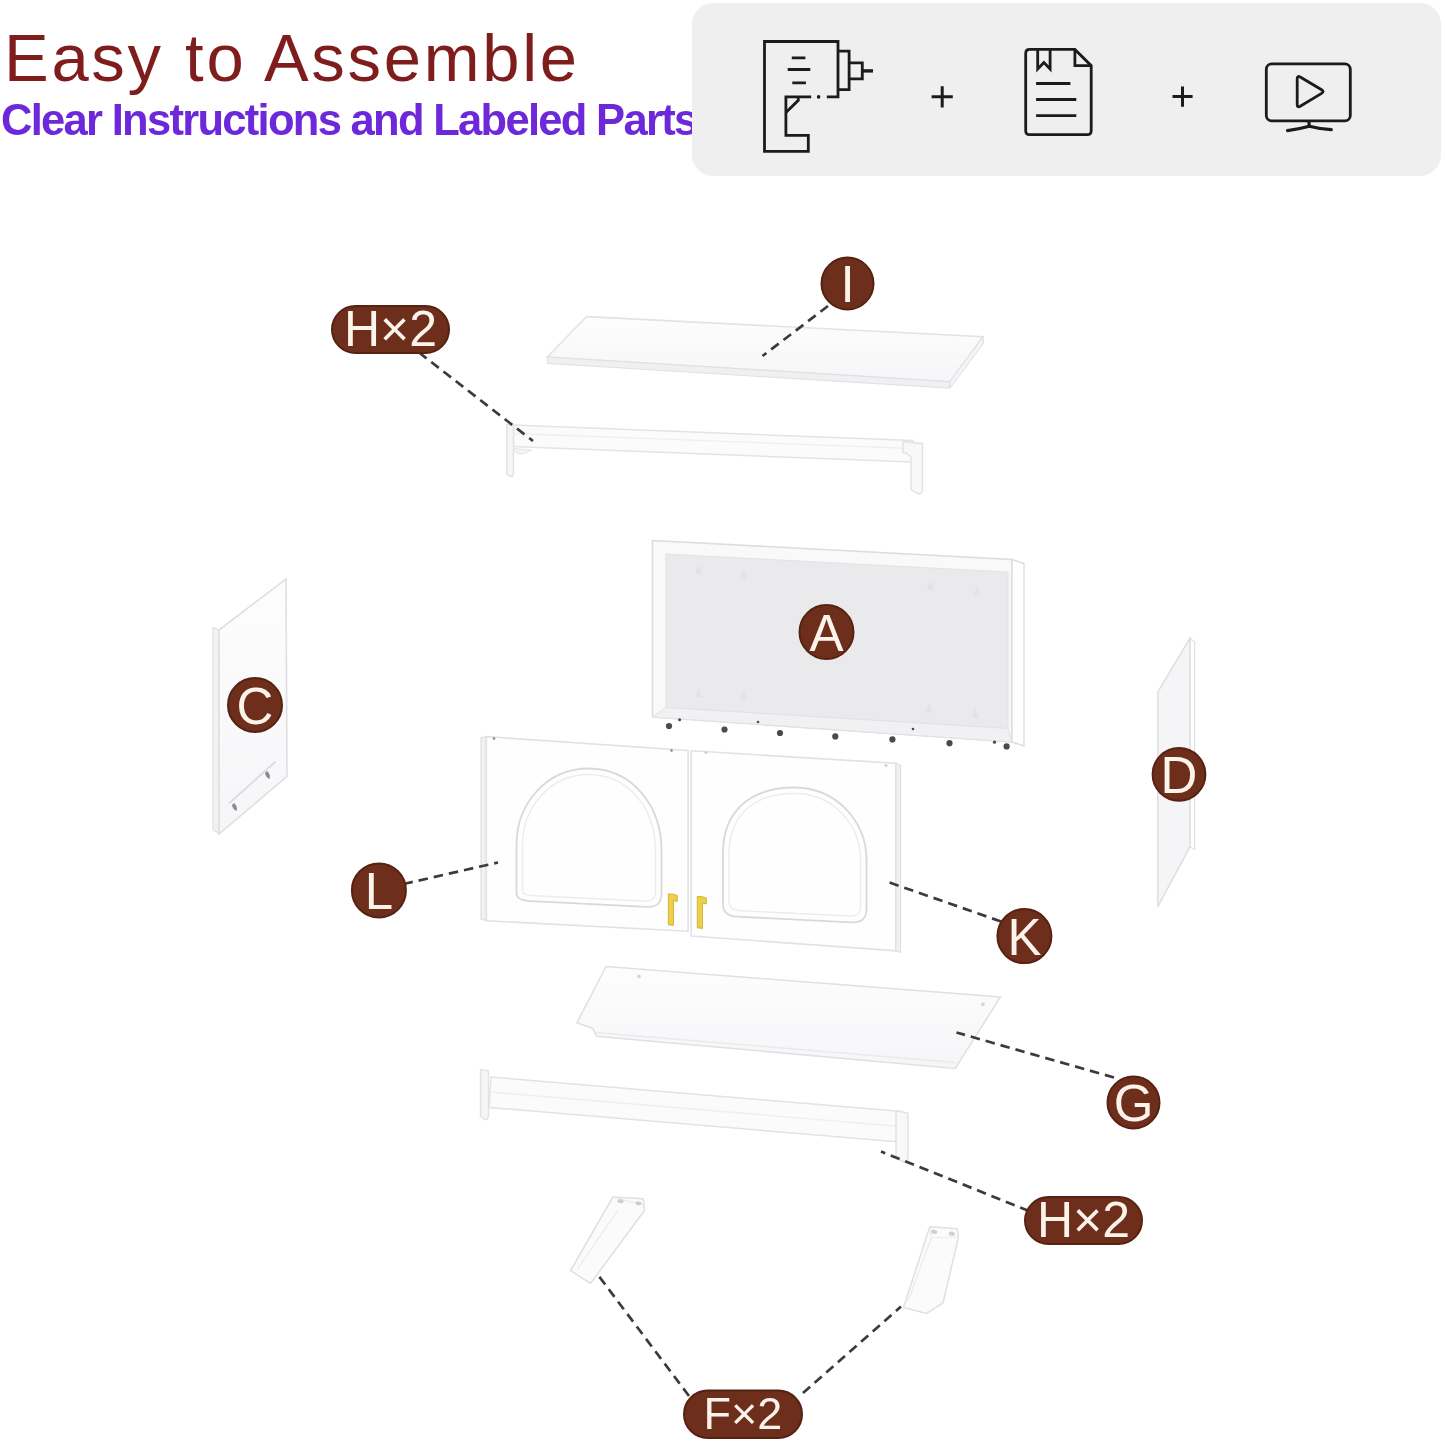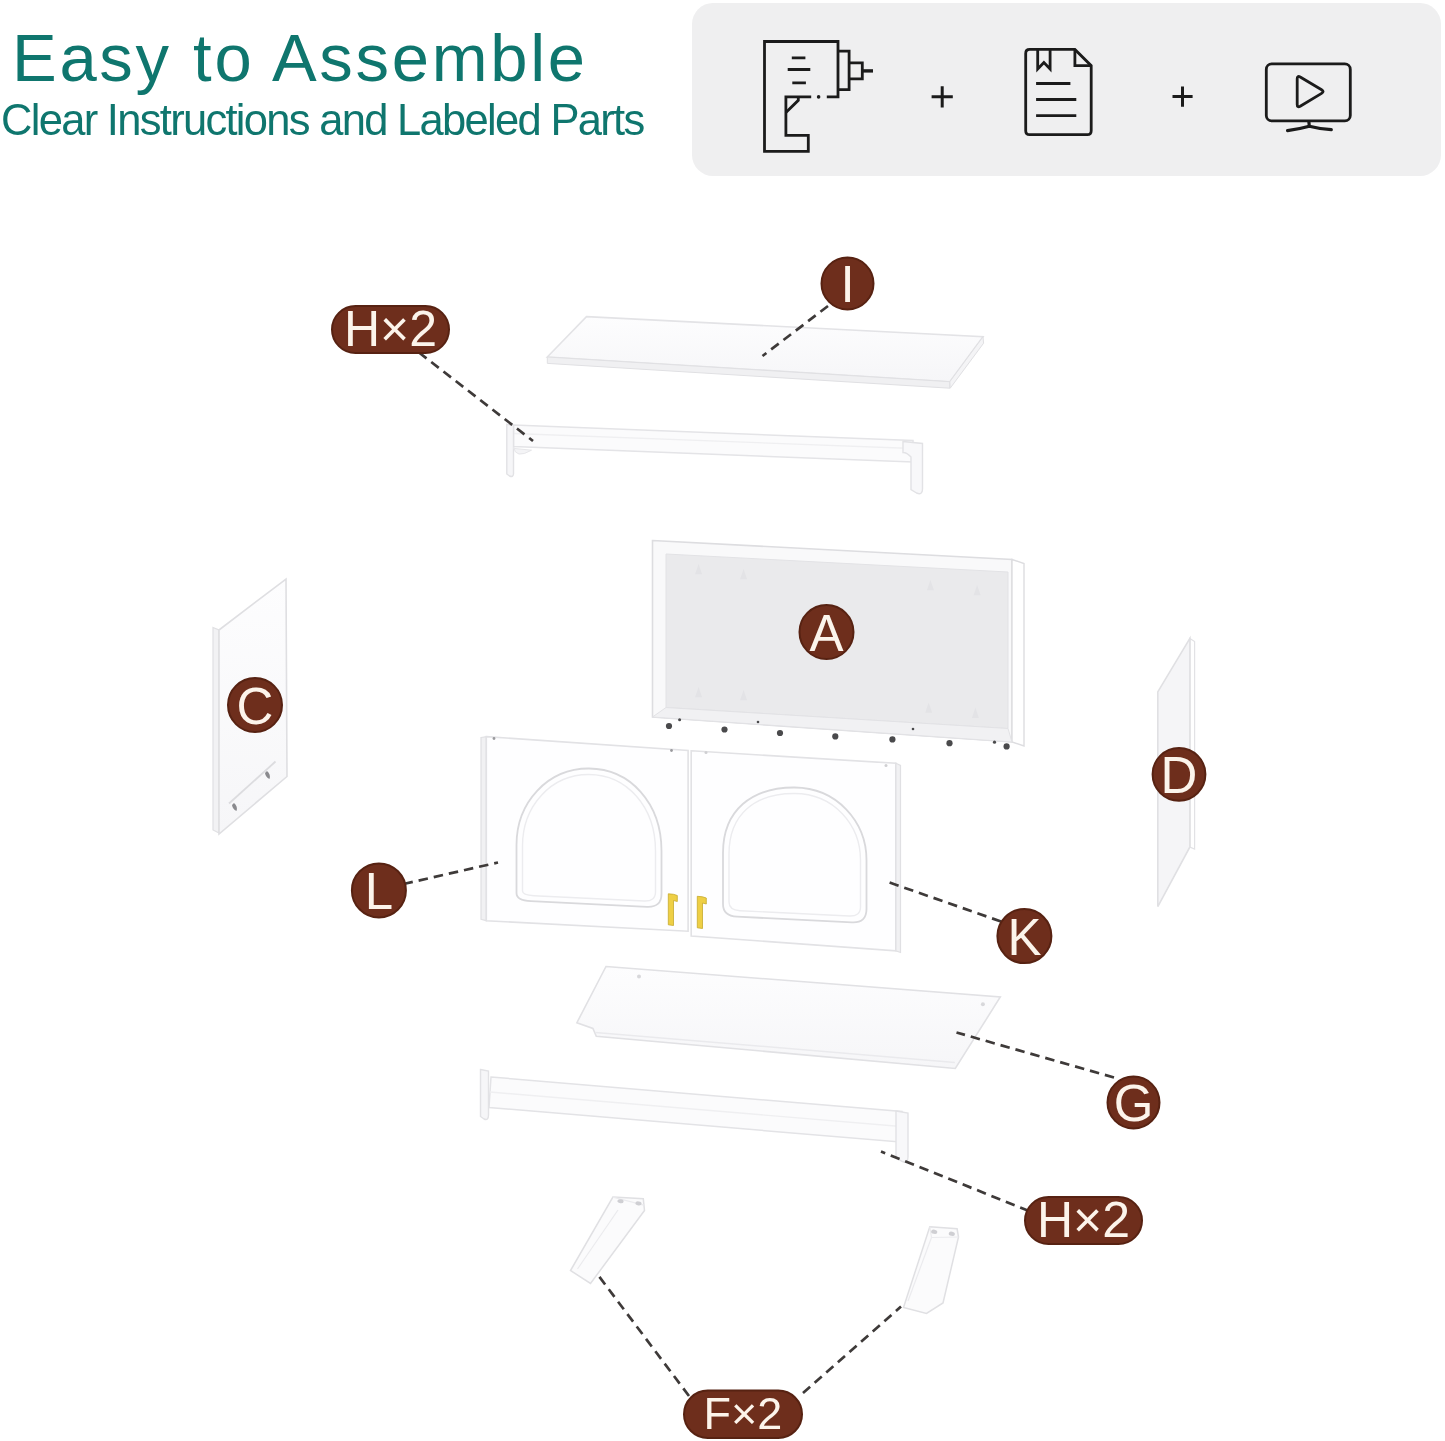--- a/index.html
+++ b/index.html
@@ -1,21 +1,21 @@
 <!DOCTYPE html>
 <html><head>
 <meta charset="utf-8">
 <style>
   html,body{margin:0;padding:0;background:#ffffff;}
   body{width:1445px;height:1441px;position:relative;overflow:hidden;
        font-family:"Liberation Sans", sans-serif;}
-  #title{position:absolute;left:12px;top:19px;font-size:67px;color:#0f766e;
+  #title{position:absolute;left:4px;top:19px;font-size:67px;color:#7f1d1d;
          letter-spacing:2.7px;font-weight:500;white-space:nowrap;}
-  #subtitle{position:absolute;left:1px;top:96px;font-size:43.5px;color:#0f766e;
-         letter-spacing:-1.7px;font-weight:400;white-space:nowrap;}
+  #subtitle{position:absolute;left:1px;top:96px;font-size:43.5px;color:#6d28d9;
+         letter-spacing:-1.7px;font-weight:700;white-space:nowrap;}
   #iconbar{position:absolute;left:692px;top:3px;width:749px;height:173px;
          background:#efeff0;border-radius:21px;}
   svg{position:absolute;left:0;top:0;}
 </style>
 </head>
 <body>
 
 <div id="title">Easy to Assemble</div>
 
 <div id="subtitle">Clear Instructions and Labeled Parts</div>

